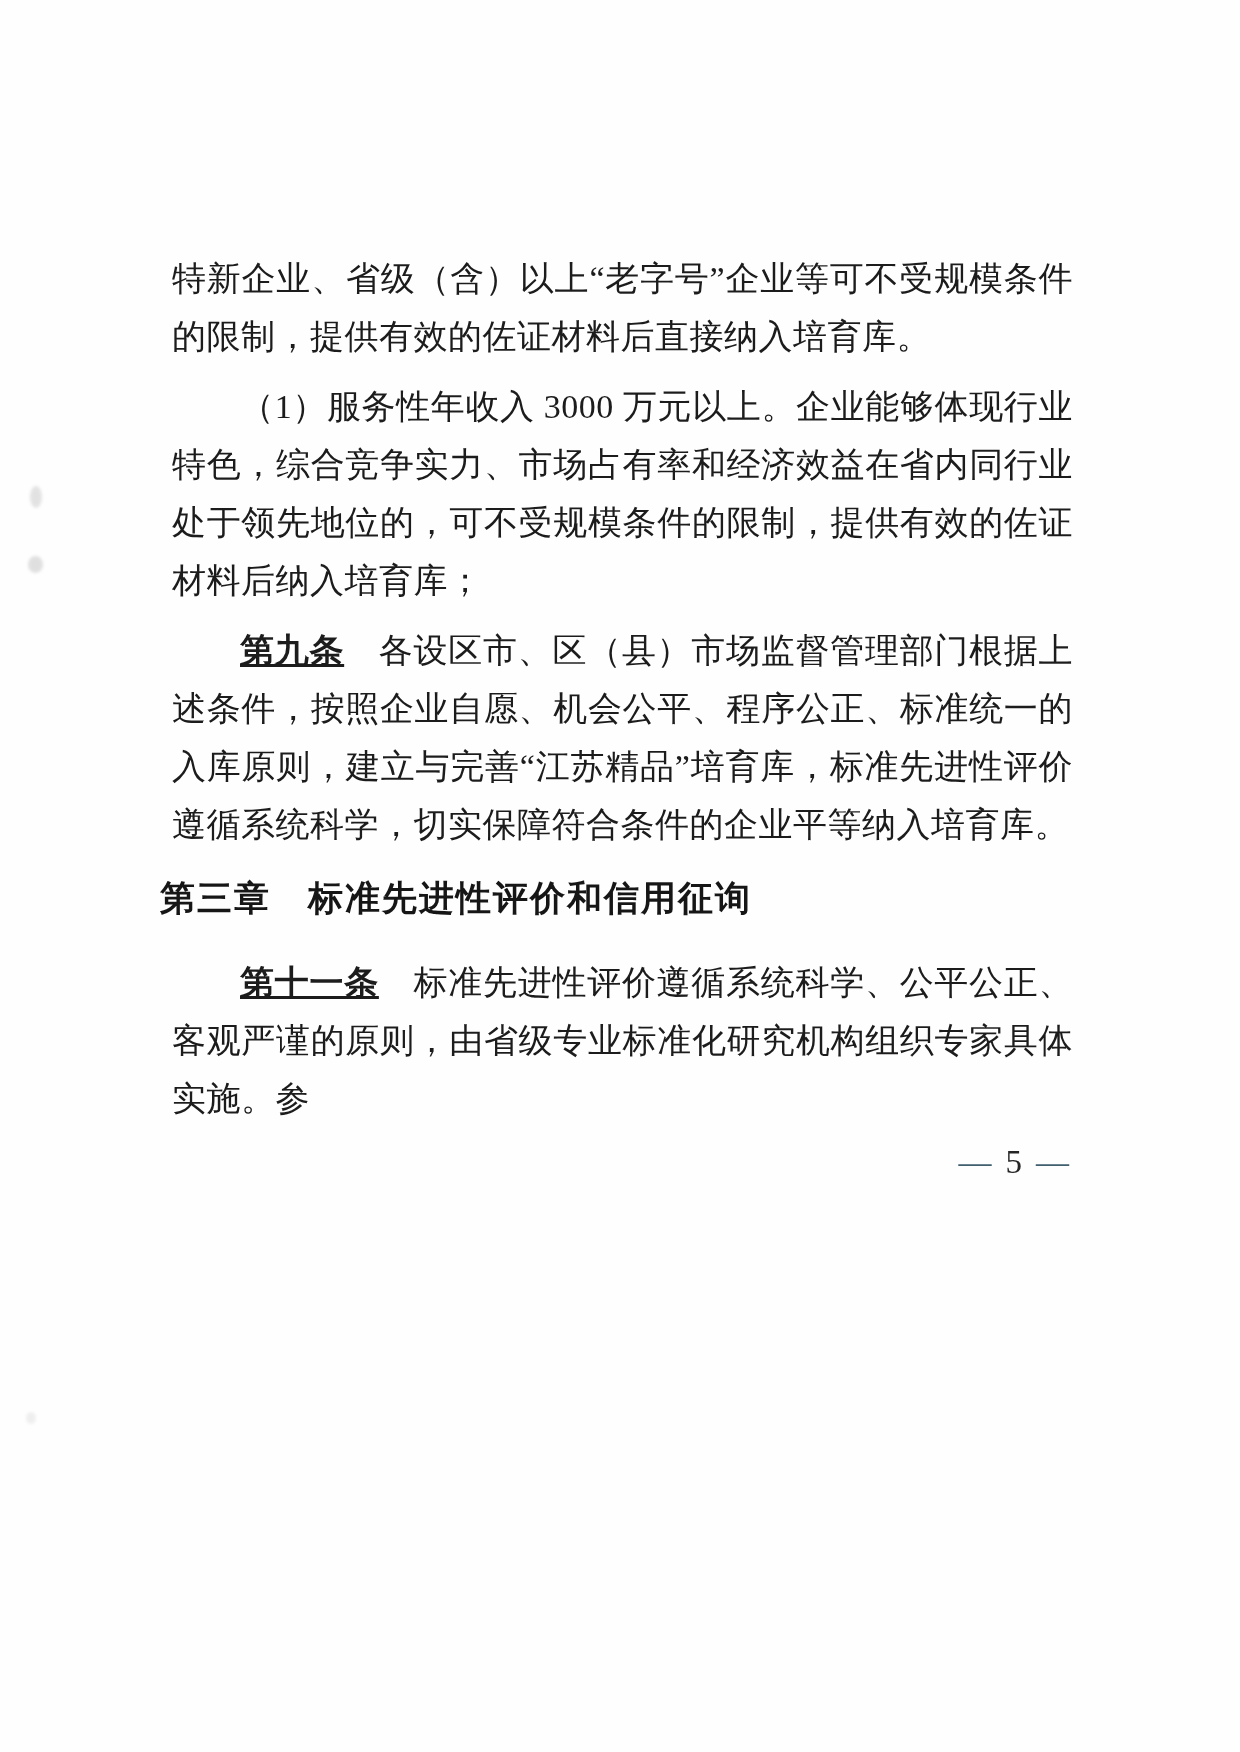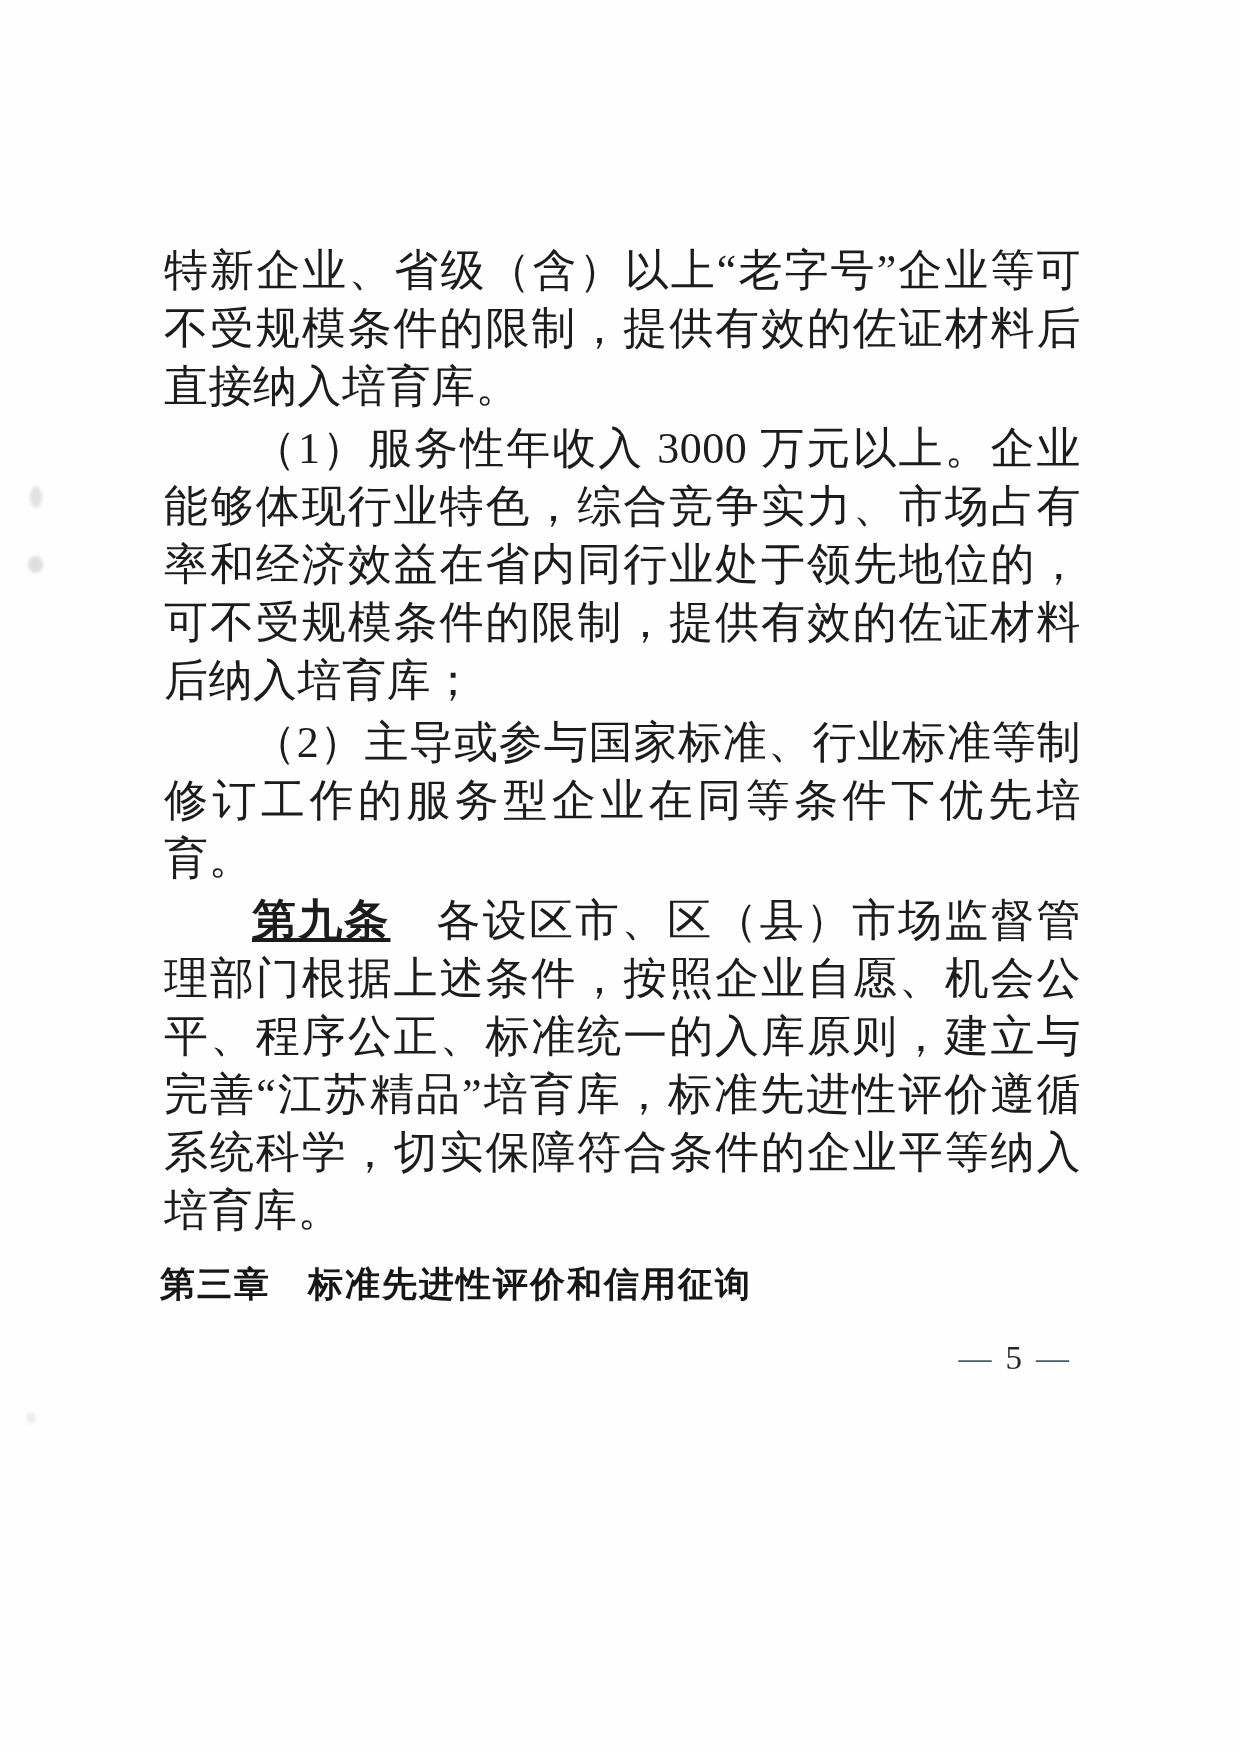--- a/index.html
+++ b/index.html
@@ -12,22 +12,22 @@
     font-family: "Liberation Serif", "DejaVu Serif", serif;
     color: #1c1c1c;
   }
   .content {
     position: absolute;
     top: 238px;
     left: 160px;
     width: 925px;
   }
   p.para {
-    margin: 4px;
-    font-size: 44px;
+    margin: 12px;
+    font-size: 34px;
     line-height: 58px;
     text-align: justify;
     letter-spacing: 0.5px;
   }
   p.indent { text-indent: 2em; }
   .lead { font-weight: 700; text-decoration: underline; }
   h2.chapter {
     margin: 15px 0 27px 0;
     font-size: 35px;
     line-height: 58px;
@@ -66,25 +66,25 @@
   <div class="speck speck-2"></div>
   <div class="speck speck-3"></div>
 
   <div class="content">
 
     <p class="para"><span>特新企业、省级（含）以上“老字号”企业等可不受规模条件的限制，提供有效的佐证材料后直接纳入培育库。</span></p>
 
 
     <p class="para indent"><span>（1）服务性年收入 3000 万元以上。企业能够体现行业特色，综合竞争实力、市场占有率和经济效益在省内同行业处于领先地位的，可不受规模条件的限制，提供有效的佐证材料后纳入培育库；</span></p>
 
-    <p class="para indent"><span>（2）主导或参与国家标准、行业标准等制修订工作的服务型企业在同等条件下优先培育。</span></p>
 
     <p class="para indent"><span class="lead">第九条</span><span>　各设区市、区（县）市场监督管理部门根据上述条件，按照企业自愿、机会公平、程序公正、标准统一的入库原则，建立与完善“江苏精品”培育库，标准先进性评价遵循系统科学，切实保障符合条件的企业平等纳入培育库。</span></p>
 
 
     <h2 class="chapter">第三章　标准先进性评价和信用征询</h2>
 
 
+    <p class="para indent"><span class="lead">第十一条</span><span>　标准先进性评价遵循系统科学、公平公正、客观严谨的原则，由省级专业标准化研究机构组织专家具体实施。参</span></p>
 
     <div class="footer"><span class="dash">—</span><span class="num">5</span><span class="dash">—</span></div>
 
   </div>
 </div>
 
 </body></html>

